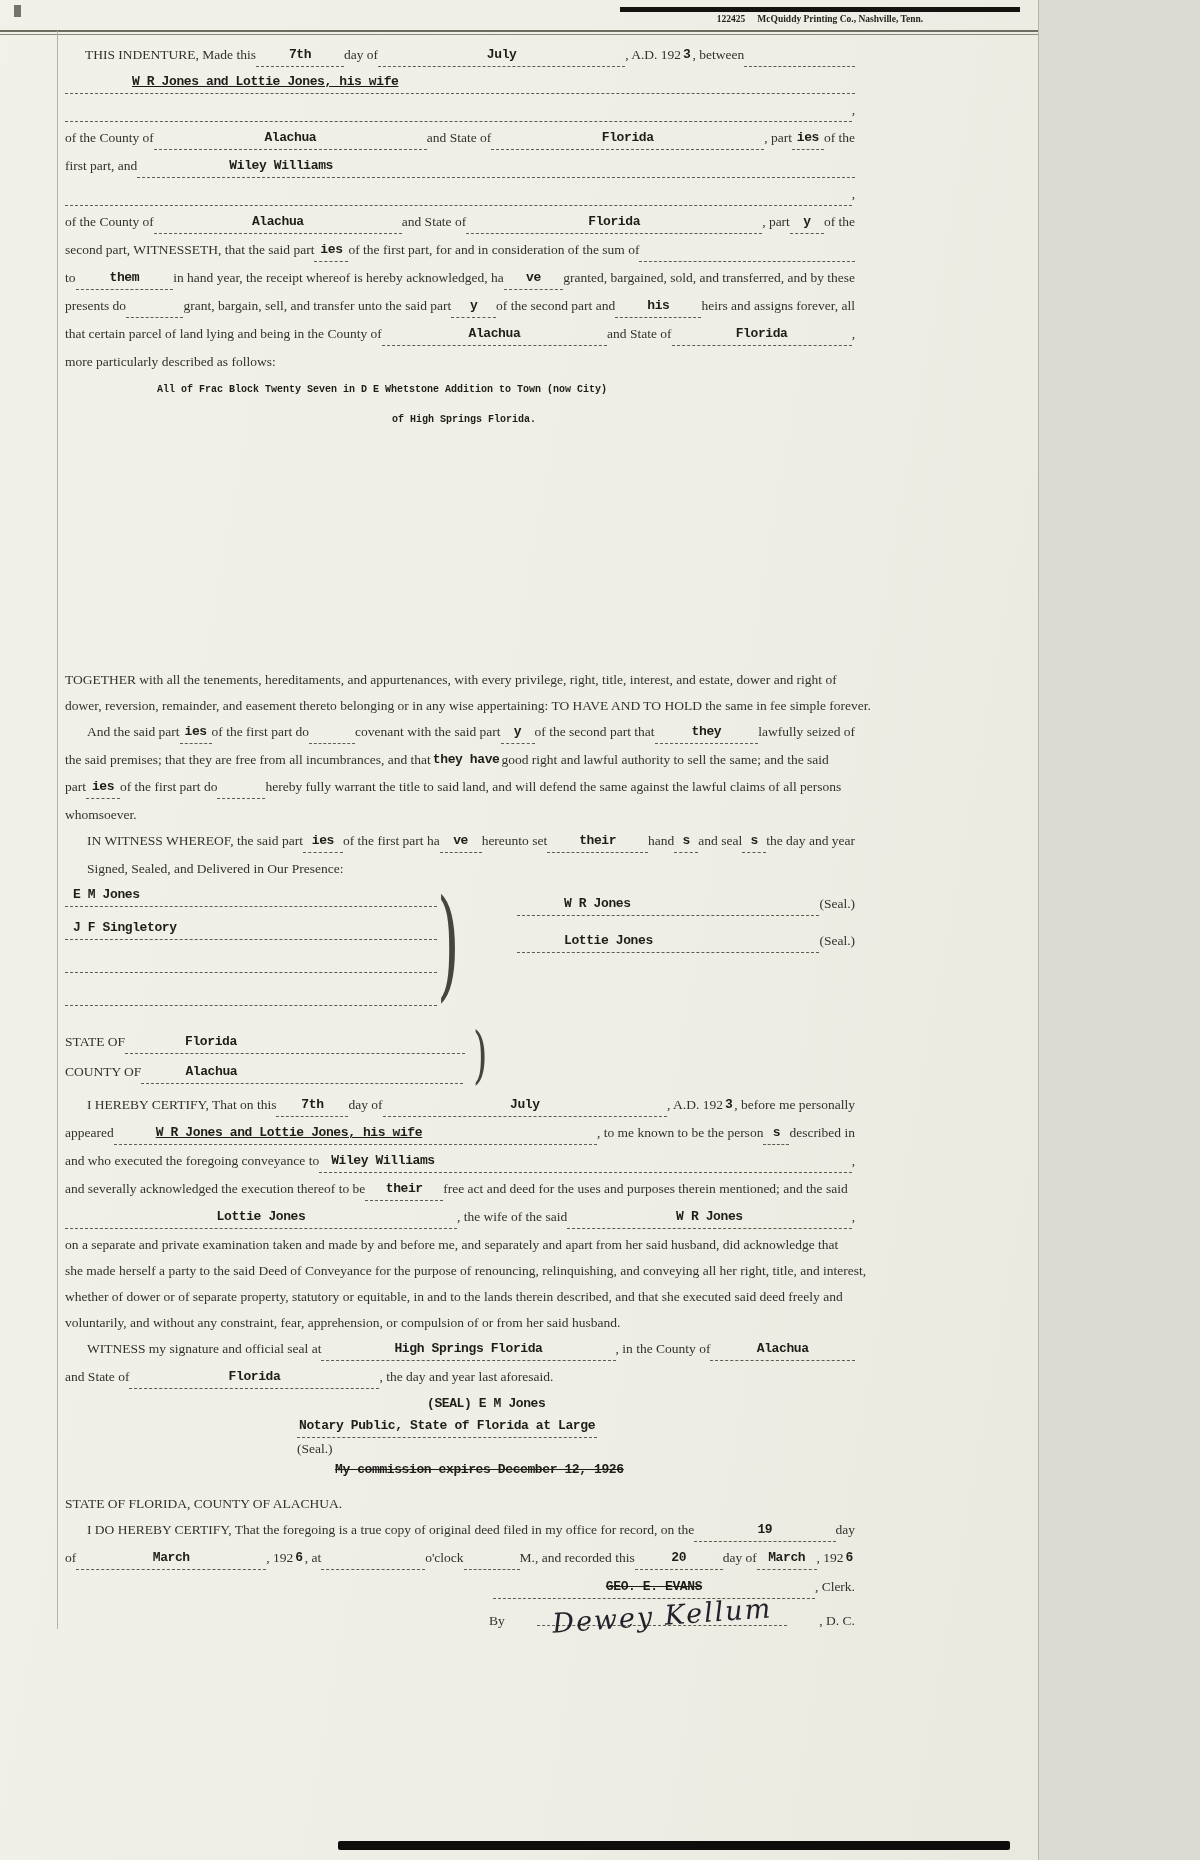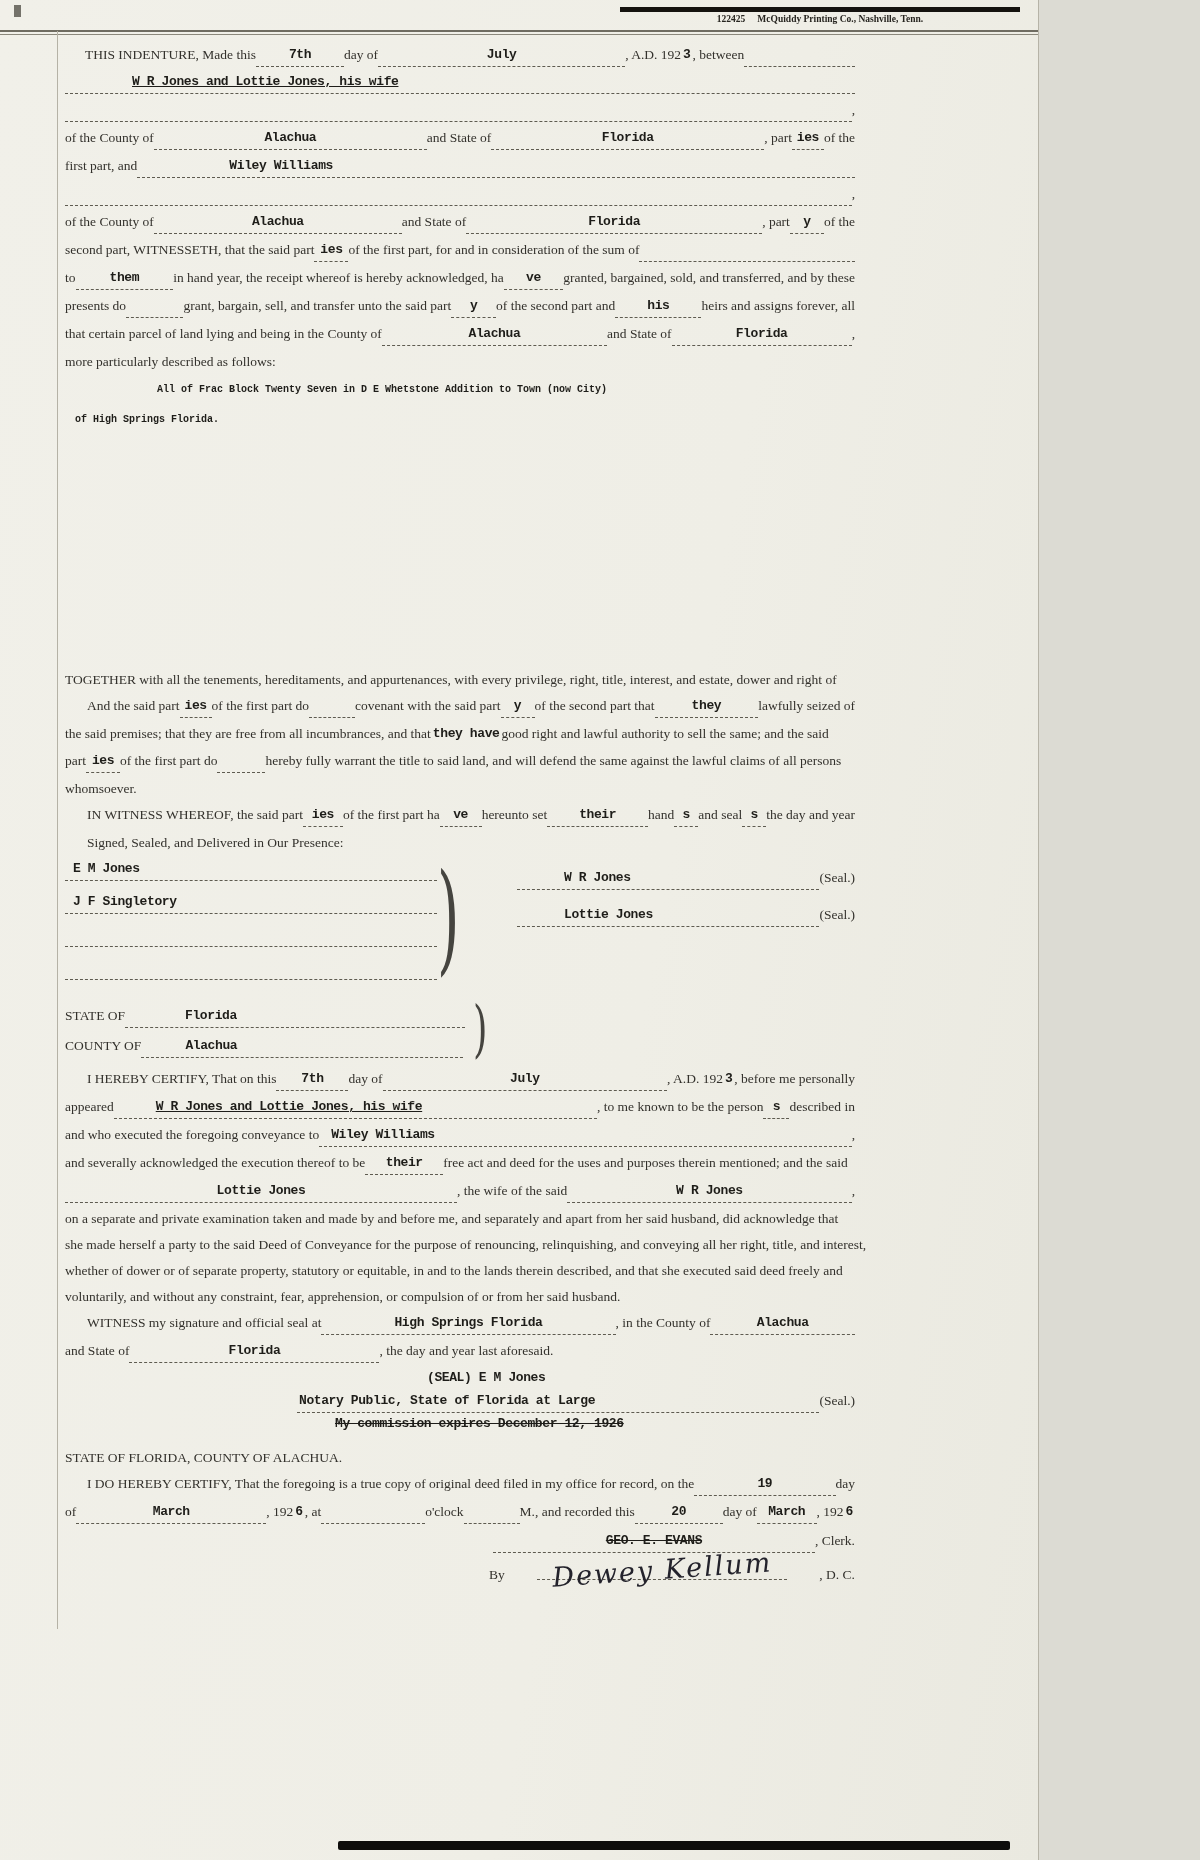--- a/index.html
+++ b/index.html
@@ -208,25 +208,28 @@
             <span class="tt">Florida</span>
           </span>
           <span class="pt">,</span>
         </div>
         <div class="line">
           <span class="pt">more particularly described as follows:</span>
         </div>
         <div class="line tline" style="padding-left: 90px; margin-top: 8px;">
           <span class="tt">All of Frac Block Twenty Seven in D E Whetstone Addition to Town (now City)</span>
         </div>
-        <div class="line tline" style="padding-left: 8px;">
+        <div class="line tline" style="padding-left: 8px; justify-content: center;">
           <span class="tt">of High Springs Florida.</span>
         </div>
         <div class="line" style="margin-top: 238px;">
           <span class="pt">TOGETHER with all the tenements, hereditaments, and appurtenances, with every privilege, right, title, interest, and estate, dower and right of</span>
+        </div>
+        <div class="line">
+          <span class="pt">dower, reversion, remainder, and easement thereto belonging or in any wise appertaining: TO HAVE AND TO HOLD the same in fee simple forever.</span>
         </div>
         <div class="line" style="padding-left: 22px;">
           <span class="pt">And the said part</span>
           <span class="fill" style="width: 32px;">
             <span class="tt">ies</span>
           </span>
           <span class="pt">of the first part do</span>
           <span class="fill" style="width: 46px;">
             <span class="tt">​</span>
           </span>
@@ -417,21 +420,21 @@
         <div class="line">
           <span class="pt">and State of</span>
           <span class="fill" style="width: 250px;">
             <span class="tt">Florida</span>
           </span>
           <span class="pt">, the day and year last aforesaid.</span>
         </div>
         <div class="line tight" style="margin-left: 360px;">
           <span class="tt">(SEAL) E M Jones</span>
         </div>
-        <div class="line tight" style="margin-left: 232px;">
+        <div class="line tight" style="margin-left: 232px; flex-direction: column;">
           <span class="fill" style="flex-grow: 1; justify-content: flex-start;">
             <span class="tt">Notary Public, State of Florida at Large</span>
           </span>
           <span class="pt">(Seal.)</span>
         </div>
         <div class="line tight" style="margin-left: 268px;">
           <span class="tt lt">My commission expires December 12, 1926</span>
         </div>
       </div>
     <div id="part3">

